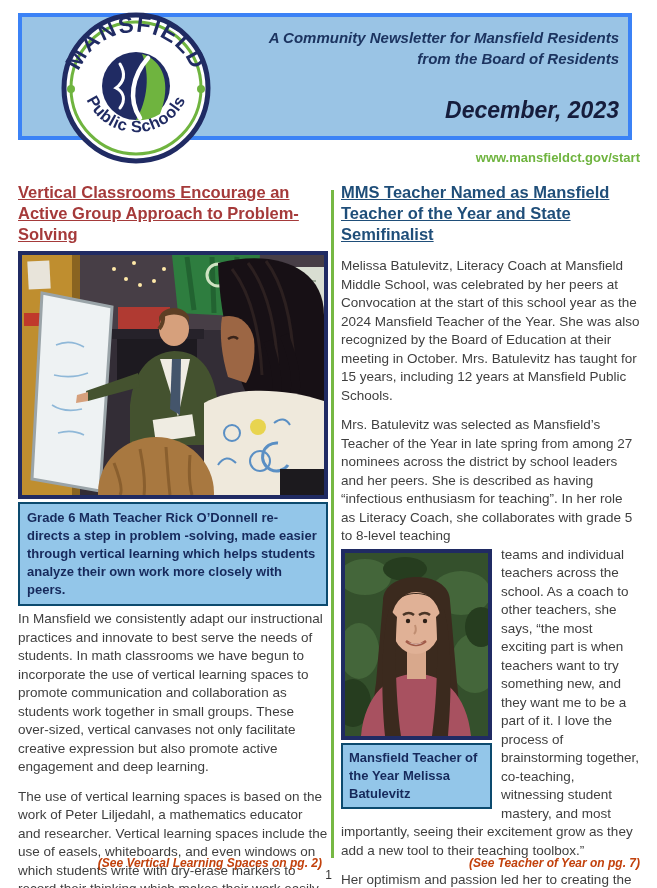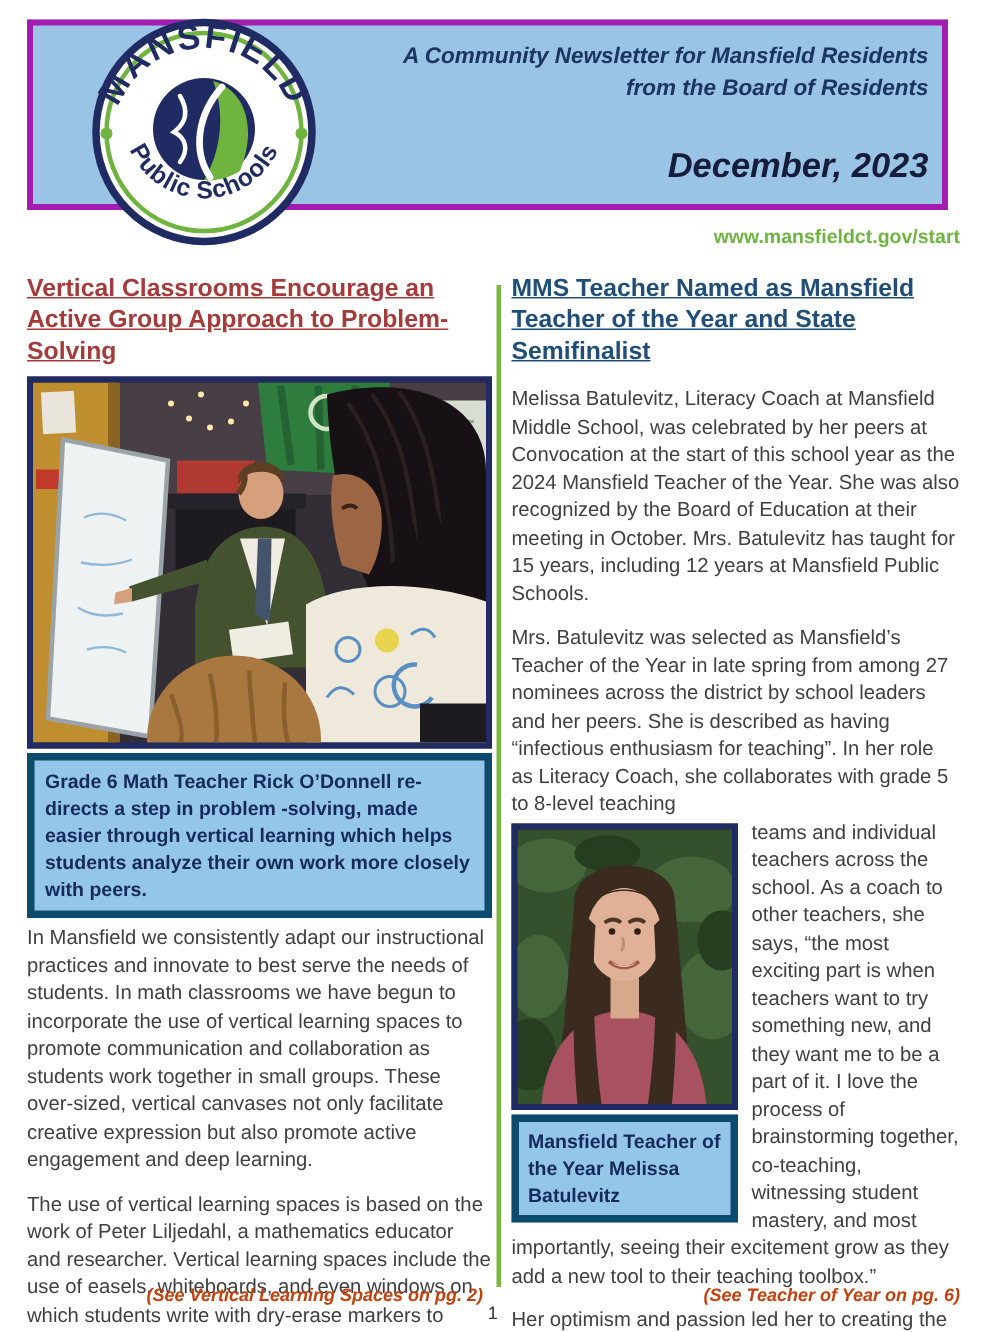--- a/index.html
+++ b/index.html
@@ -1,40 +1,40 @@
 <!DOCTYPE html>
 <html><head>
 <meta charset="utf-8">
 <style>
   html,body{margin:0;padding:0;background:#ffffff;}
   body{width:657px;height:888px;font-family:"Liberation Sans",sans-serif;position:relative;overflow:hidden;}
   .page{position:relative;width:657px;height:888px;background:#fff;}
 
   
   .header-box{position:absolute;left:18px;top:13px;width:614px;height:127px;
-    background:#9AC4E5;border:4px solid #a21caf;box-sizing:border-box;}
+    background:#9AC4E5;border:4px solid #3b82f6;box-sizing:border-box;}
   .logo-wrap{position:absolute;left:60px;top:12px;width:152px;height:152px;z-index:3;}
   .tagline{position:absolute;top:10px;right:9px;text-align:right;
     font-style:italic;font-weight:bold;color:#1C3460;font-size:15px;line-height:21px;}
   .issue-date{position:absolute;top:80px;right:9px;
     font-style:italic;font-weight:bold;color:#161D3C;font-size:23px;}
   .website{position:absolute;top:150px;right:17px;font-weight:bold;font-size:13px;color:#6FB43F;}
 
   
   .col{position:absolute;top:182px;height:692px;}
   .col-left{left:18px;width:310px;}
   .col-right{left:341px;width:299px;}
   .divider{position:absolute;left:331px;top:190px;width:3px;height:668px;background:#76B844;}
 
   .story-title{font-size:16.5px;font-weight:bold;line-height:21px;margin:0 0 6px 0;text-decoration:underline;}
   .title-maroon{color:#A53A3A;}
   .title-navy{color:#1F4E79;}
 
   .photo-frame{border:4px solid #202B63;background:#333;line-height:0;}
-  .caption-box{border:5px solid #0c4a6e;background:#93C6E9;box-sizing:border-box;
+  .caption-box{border:2px solid #0c4a6e;background:#93C6E9;box-sizing:border-box;
     padding:5px 7px;font-weight:bold;font-size:13px;line-height:18px;color:#16295B;margin-top:3px;}
 
   .body-text{font-size:13.5px;line-height:18.5px;color:#3F3F3F;margin:11px 0 0 0;}
   .first-par{margin-top:4px;}
 
   .continuation{position:absolute;bottom:4px;right:6px;font-size:12px;font-style:italic;
     font-weight:bold;color:#c2410c;}
 
   .float-photo{float:left;width:151px;margin:3px 9px 2px 0;}
   .float-photo .caption-box{font-size:13px;line-height:18px;padding:4px 6px;}
@@ -220,17 +220,17 @@
             <path d="M99,56 C107,86 107,140 103,183 L87,183 C93,140 93,92 91,64 Z" fill="#3b2a1e"></path>
           </svg>
         </div>
         <div class="caption-box">Mansfield Teacher of the Year Melissa Batulevitz</div>
       </div>
       <span>teams and individual teachers across the school. As a coach to other teachers, she says, “the most exciting part is when teachers want to try something new, and they want me to be a part of it.  I love the process of brainstorming together, co-teaching, witnessing student mastery, and most importantly, seeing their excitement grow as they add a new tool to their teaching toolbox.”</span>
     </div>
 
     <p class="body-text after-float">Her optimism and passion led her to creating the highly successful student-led writing center at Mansfield Middle School.  The goal of the center, according to her application, was “to create a space where</p>
 
-    <div class="continuation" style="right:0;">(See Teacher of Year on pg. 6)</div>
+    <div class="continuation" style="right:0;">(See Teacher of Year on pg. 7)</div>
   </div>
 
   <div class="page-number">1</div>
 </div>
 
 </body></html>

